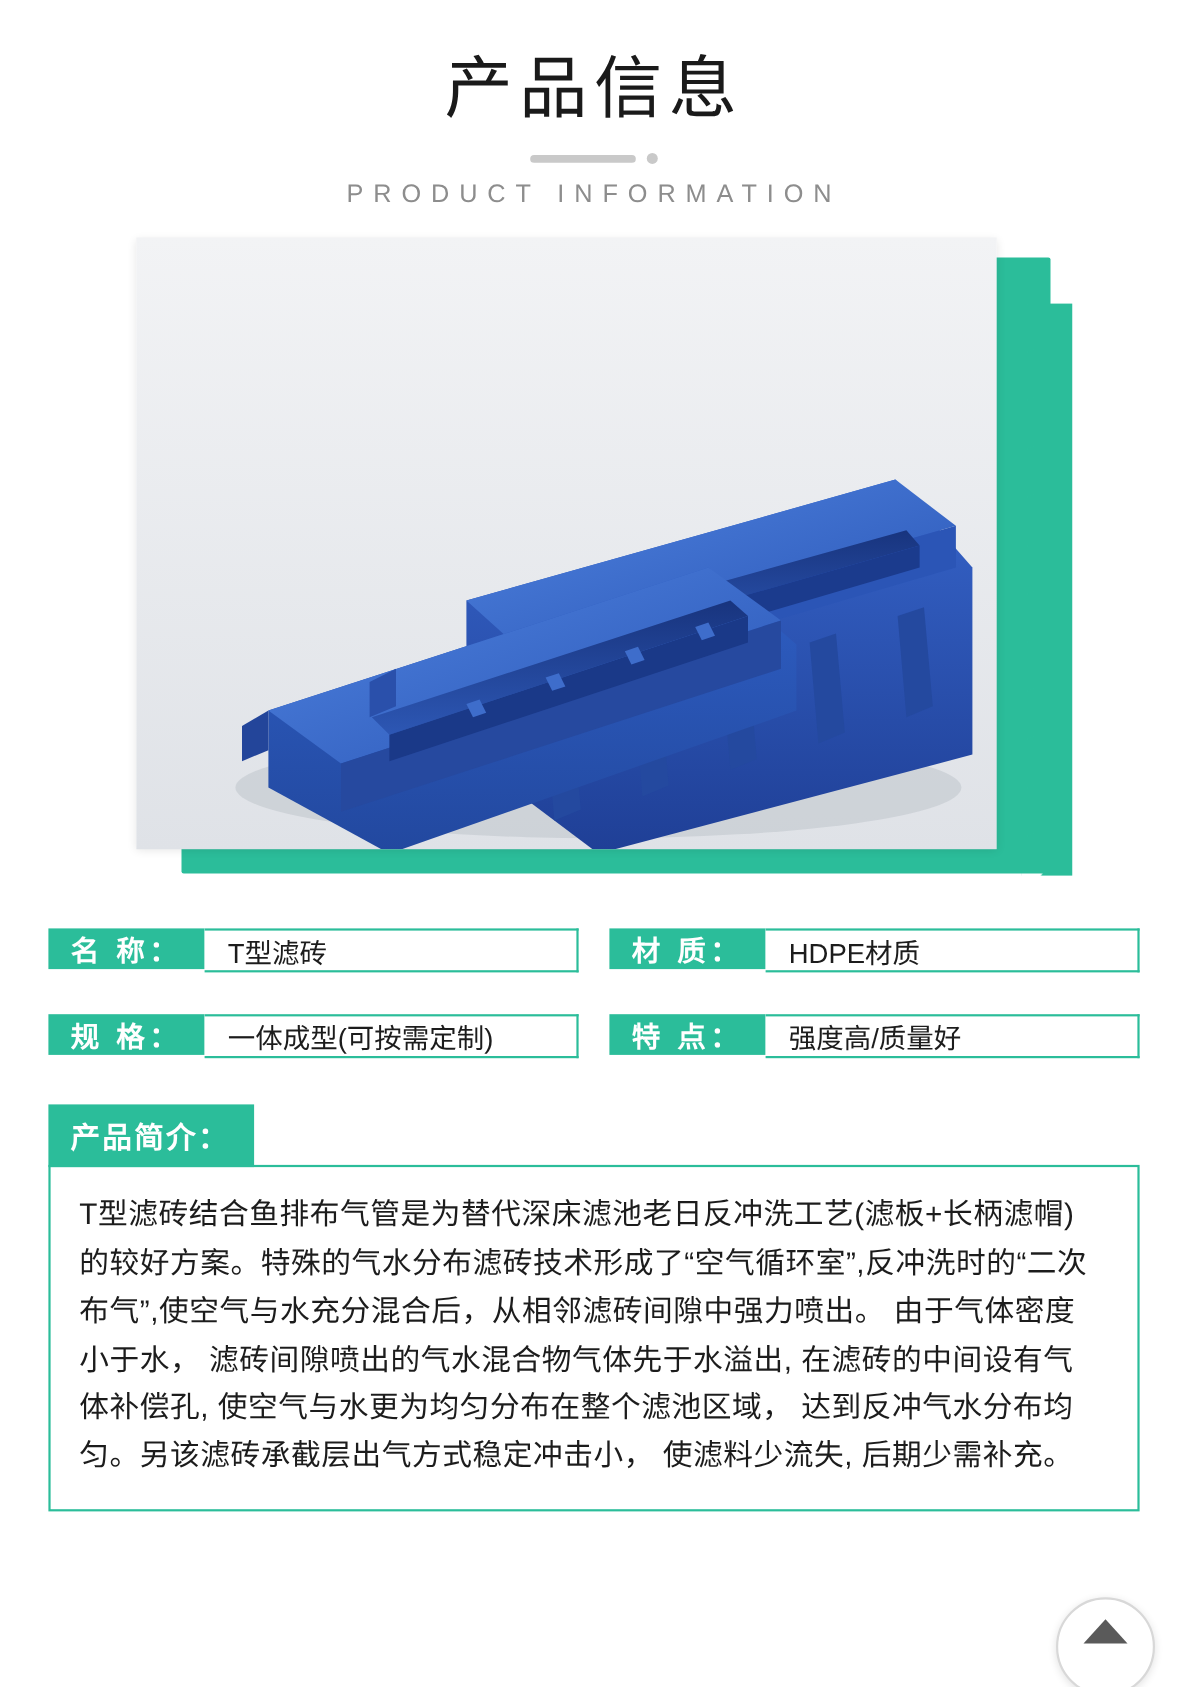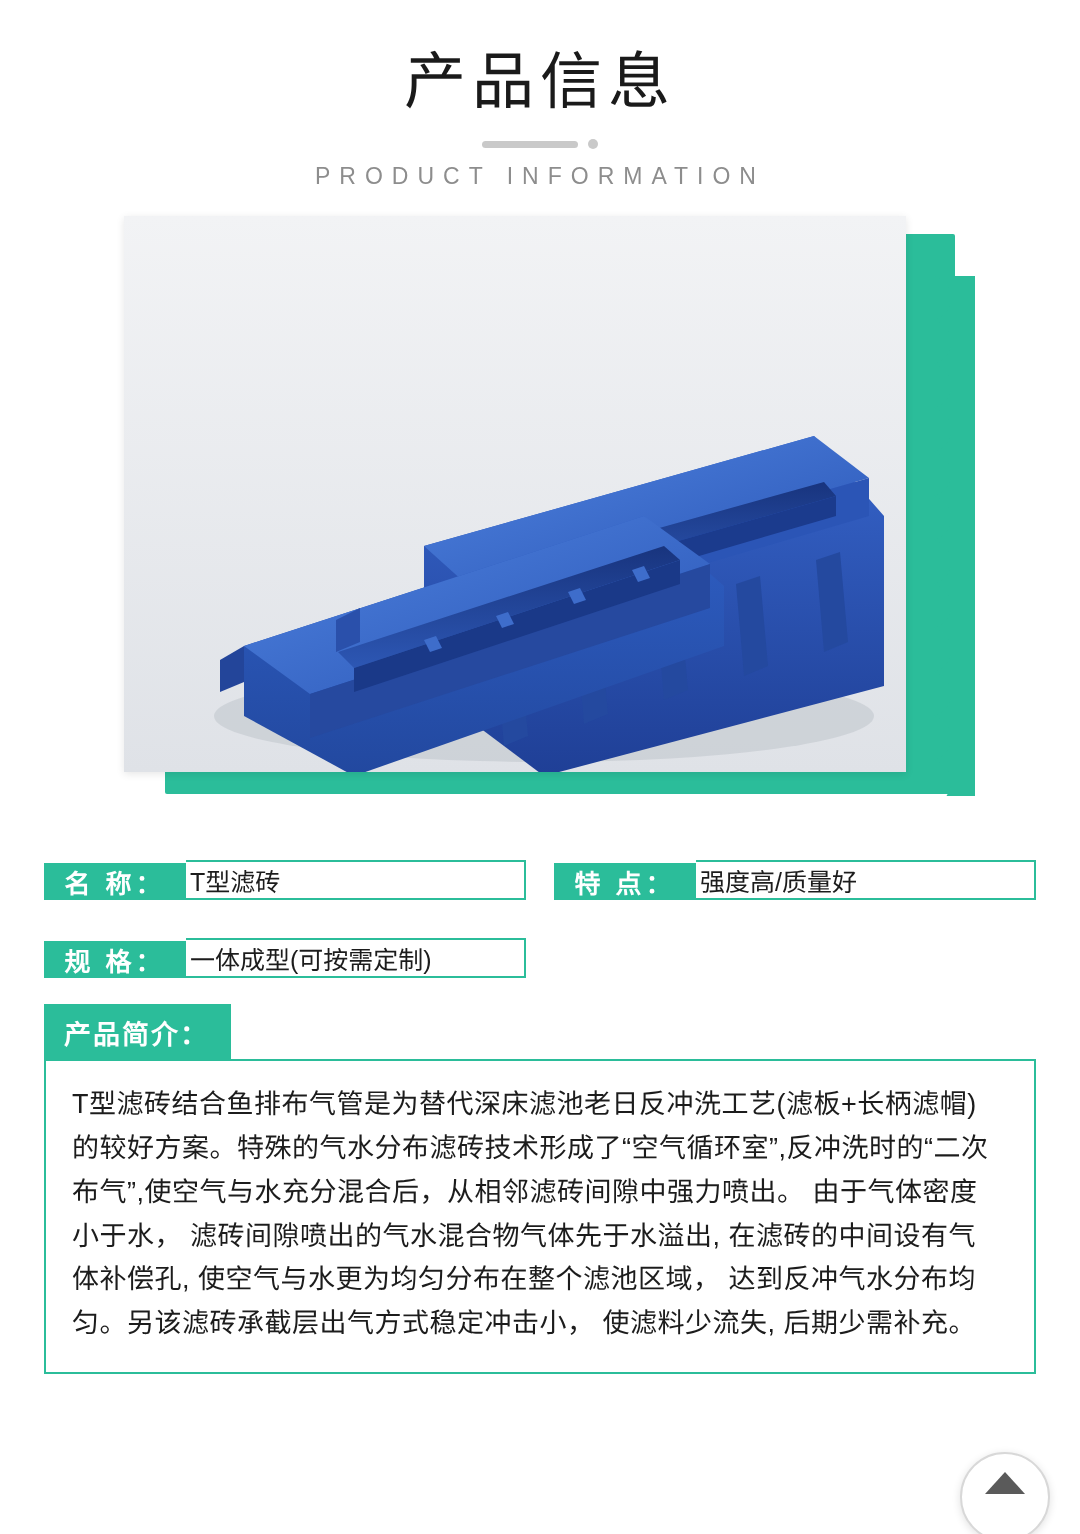--- a/index.html
+++ b/index.html
@@ -97,21 +97,21 @@
 
   
   .specs {
     margin: 28px 44px 0 44px;
     display: grid;
     grid-template-columns: 1fr 1fr;
     gap: 22px 28px;
   }
   .spec {
     display: flex;
-    align-items: flex-end;
+    align-items: flex-start;
     height: 56px;
   }
   .spec-label {
     background: #2bbd9a;
     color: #ffffff;
     font-size: 26px;
     font-weight: bold;
     letter-spacing: 4px;
     min-width: 142px;
     display: flex;
@@ -119,21 +119,21 @@
     justify-content: center;
     padding: 0 12px;
     box-sizing: border-box;
   }
   .spec-value {
     flex: 1;
     border: 2px solid #2bbd9a;
     border-left: none;
     display: flex;
     align-items: center;
-    padding-left: 4px;
+    padding-left: 21px;
     font-size: 25px;
     color: #1c1c1c;
     box-sizing: border-box;
     background: #fff;
   }
 
   
   .intro {
     margin: 26px 44px 0 44px;
   }
@@ -264,26 +264,30 @@
     </svg>
   </div>
 </div>
 
 <div class="specs">
   <div class="spec">
     <div class="spec-label">名 称：</div>
     <div class="spec-value">T型滤砖</div>
   </div>
   <div class="spec">
+    <div class="spec-label">材 质：</div>
+    <div class="spec-value">HDPE材质</div>
+  </div>
+  <div class="spec">
+    <div class="spec-label">规 格：</div>
+    <div class="spec-value">一体成型(可按需定制)</div>
+  </div>
+  <div class="spec">
     <div class="spec-label">特 点：</div>
     <div class="spec-value">强度高/质量好</div>
-  </div>
-  <div class="spec">
-    <div class="spec-label">规 格：</div>
-    <div class="spec-value">一体成型(可按需定制)</div>
   </div>
 </div>
 
 <div class="intro">
   <div class="intro-tab">产品简介：</div>
   <div class="intro-body">T型滤砖结合鱼排布气管是为替代深床滤池老日反冲洗工艺(滤板+长柄滤帽)的较好方案。特殊的气水分布滤砖技术形成了“空气循环室”,反冲洗时的“二次布气”,使空气与水充分混合后，从相邻滤砖间隙中强力喷出。 由于气体密度小于水， 滤砖间隙喷出的气水混合物气体先于水溢出, 在滤砖的中间设有气体补偿孔, 使空气与水更为均匀分布在整个滤池区域， 达到反冲气水分布均匀。另该滤砖承截层出气方式稳定冲击小， 使滤料少流失, 后期少需补充。</div>
 </div>
 
 <div class="back-to-top">
   <span class="arrow"></span>

